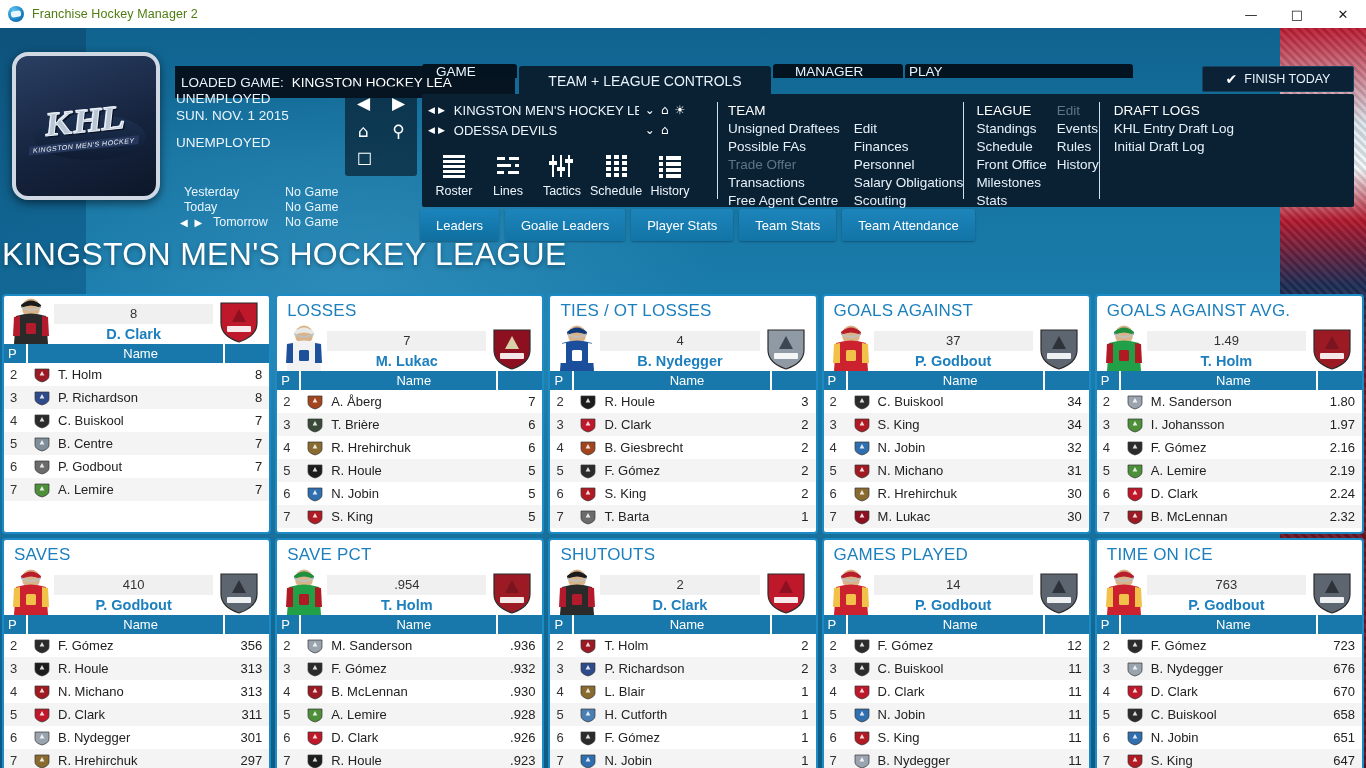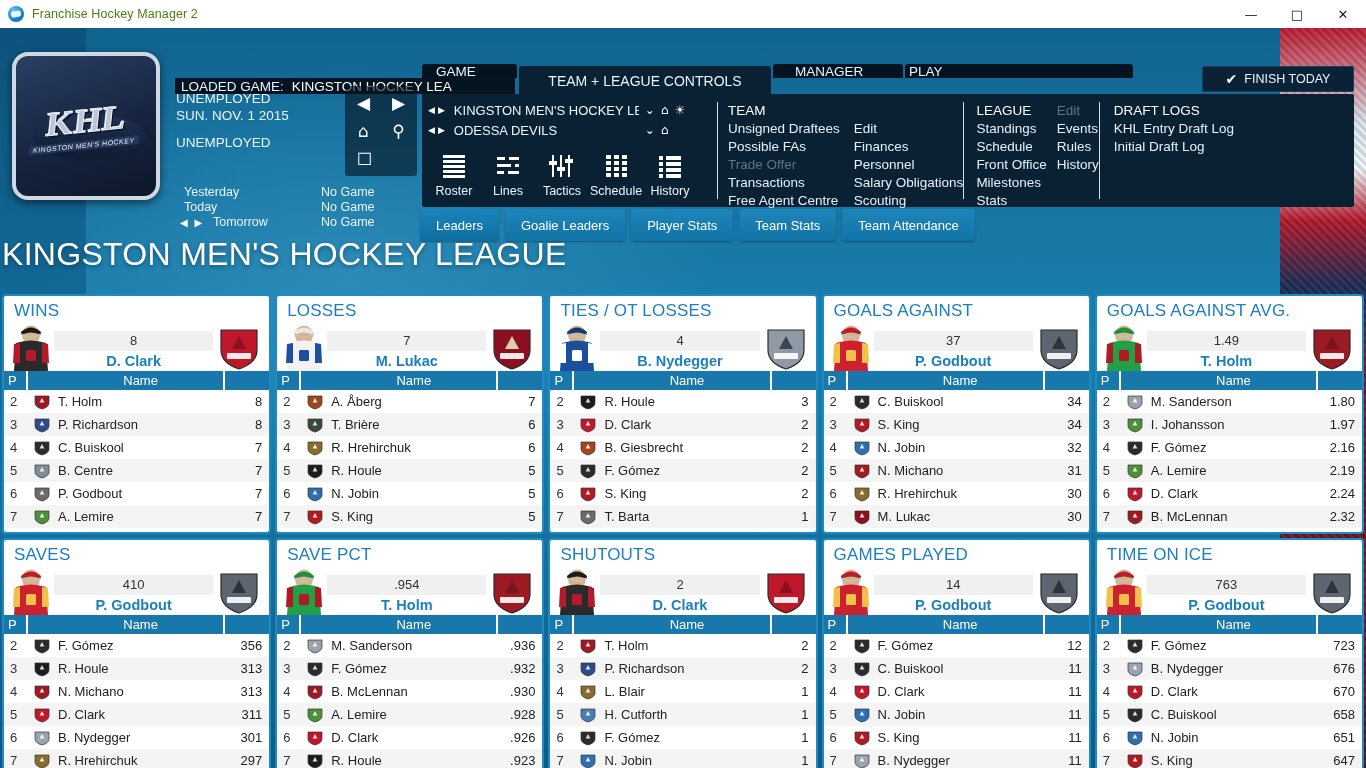--- a/index.html
+++ b/index.html
@@ -79,33 +79,33 @@
     text-shadow:2px 2px 0 #0a1426, -1px -1px 0 #e7eef7;
     -webkit-text-stroke:1px #eef3f9;
   }
   #badge .khl .sub{
     font-size:7px; color:#e9eef5; letter-spacing:.4px; margin-top:1px;
     background:#24365a; padding:1px 4px; border-radius:1px;
   }
 
   
   #loadedgame{
-    position:absolute; left:175px; top:50px; width:340px; height:16px;
+    position:absolute; left:175px; top:38px; width:340px; height:32px;
     background:#061422; display:flex; align-items:center; padding:0 6px; gap:8px;
   }
   #loadedgame .lbl{ font-size:13.5px; color:#e8f2fa; }
   #loadedgame .val{ font-size:13.5px; color:#ffffff; white-space:nowrap; overflow:hidden; }
 
   #statusblock{ position:absolute; left:176px; top:62px; }
   #statusblock .line{ font-size:13.5px; color:#eaf4fc; line-height:17px; }
   #statusblock .gap{ height:10px; }
 
   
   #sched{ position:absolute; left:180px; top:157px; font-size:12.5px; color:#eaf4fc; }
-  #sched .row{ display:flex; line-height:15px;gap:36px; }
+  #sched .row{ display:flex; line-height:15px; }
   #sched .d{ width:105px; }
   #sched .arrows{ color:#fff; font-size:10px; margin-right:4px; letter-spacing:2px; }
 
   
   #navpad{
     position:absolute; left:345px; top:58px; width:72px; height:90px;
     background:rgba(6,20,33,.62); border-radius:3px;
     display:grid; grid-template-columns:1fr 1fr; align-content:start;
     padding:4px 2px; gap:2px;
   }
@@ -436,21 +436,20 @@
       <div class="subtab">Goalie Leaders</div>
       <div class="subtab">Player Stats</div>
       <div class="subtab">Team Stats</div>
       <div class="subtab">Team Attendance</div>
     </div>
 
   <div id="pagetitle">KINGSTON MEN'S HOCKEY LEAGUE</div>
 
   <div id="grid">
       <div class="card">
-        <div class="ctitle">WINS</div>
         <div class="leadrow">
           <div class="pjersey"><svg width="46" height="48" viewBox="0 0 46 48">
               <ellipse cx="23" cy="12" rx="9" ry="9.5" fill="#d9b489"></ellipse>
               <path d="M13 9 q10 -9 20 0 l0 3 q-10 -5 -20 0 Z" fill="#1b1b1b"></path>
               <path d="M13 10 q10 6 20 0 l0 2 q-10 6 -20 0 Z" fill="#b9c3cc" opacity=".8"></path>
               <path d="M8 20 q15 -5 30 0 L40 48 L6 48 Z" fill="#2a2a2a"></path>
               <path d="M6 21 L12 20 L12 40 L5 40 Z" fill="#b31b2c"></path>
               <path d="M40 21 L34 20 L34 40 L41 40 Z" fill="#b31b2c"></path>
               <rect x="18" y="27" width="10" height="11" rx="1.5" fill="#b31b2c"></rect>
             </svg></div>

